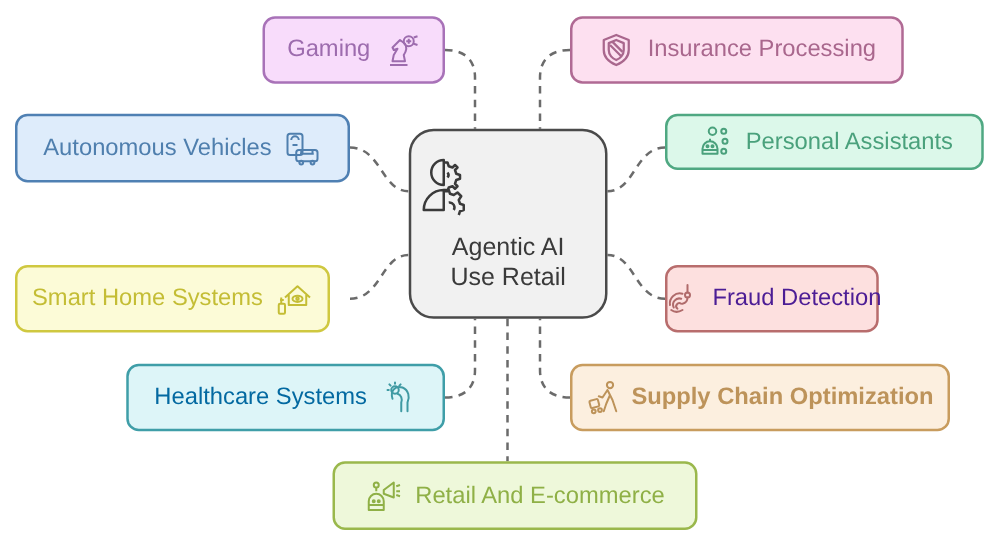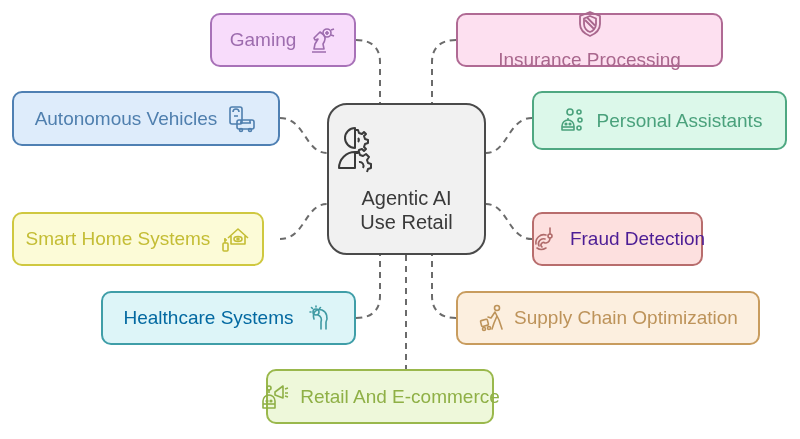--- a/index.html
+++ b/index.html
@@ -63,42 +63,42 @@
 
 <div class="node" style="left:210px;top:13px;width:146px;height:54px;border-color:#a872b8;background:#f8dcfb;color:#9d6cae;">
   <span>Gaming</span>
   <svg viewBox="0 0 30 30" fill="none" stroke="#9d6cae" stroke-width="1.6" stroke-linejoin="round">
     <path d="M6 27 h14 M8 24 h10 l-1 -5 c2 -3 3 -6 1 -9 l-4 -3 l-2 2 l-4 4 l1 2 l3 -1 l-3 5 z"></path>
     <circle cx="21" cy="8" r="4"></circle>
       <path d="M19 8 h4 M21 6 v4 M25 5 l3 -1 M25 10 l3 1"></path>
   </svg>
 </div>
 
-<div class="node" style="left:456px;top:13px;width:267px;height:54px;border-color:#b06a94;background:#fde0f0;color:#a9678d;flex-direction:column;">
+<div class="node" style="left:456px;top:13px;width:267px;height:54px;border-color:#b06a94;background:#fde0f0;color:#a9678d;">
   <svg viewBox="0 0 30 30" fill="none" stroke="#a9678d" stroke-width="1.8" stroke-linejoin="round">
     <path d="M15 3 l10 4 v8 c0 6 -5 10 -10 12 c-5 -2 -10 -6 -10 -12 v-8 z"></path>
     <path d="M15 7 l6 2.5 v5.5 c0 4 -3 7 -6 8 c-3 -1 -6 -4 -6 -8 v-5.5 z"></path>
     <path d="M10 11 l9 9 M12 8.5 l8 8"></path>
   </svg>
   <span>Insurance Processing</span>
 </div>
 
 <div class="node" style="left:12px;top:91px;width:268px;height:55px;border-color:#4f80b3;background:#deecfb;color:#4f7fae;text-align:right;">
   <span>Autonomous Vehicles</span>
   <svg viewBox="0 0 30 30" fill="none" stroke="#4f7fae" stroke-width="1.6" stroke-linejoin="round">
     <rect x="3" y="3" width="12" height="17" rx="2"></rect>
     <path d="M6 8 a3 3 0 0 1 6 0 M7 12 h4"></path>
     <rect x="10" y="16" width="17" height="9" rx="2"></rect>
     <path d="M13 19 h11 M14 16 v3 M23 16 v3"></path>
     <circle cx="14" cy="26" r="1.5"></circle>
       <circle cx="23" cy="26" r="1.5"></circle>
   </svg>
 </div>
 
-<div class="node" style="left:532px;top:91px;width:255px;height:59px;border-color:#4fa882;background:#dcf8ea;color:#4aa17c;">
+<div class="node" style="left:532px;top:91px;width:255px;height:45px;border-color:#4fa882;background:#dcf8ea;color:#4aa17c;">
   <svg viewBox="0 0 30 30" fill="none" stroke="#4aa17c" stroke-width="1.6" stroke-linejoin="round">
     <circle cx="13" cy="6" r="3"></circle>
     <path d="M5 24 v-4 a6 6 0 0 1 12 0 v4 z"></path>
     <path d="M5 21 h12"></path>
     <circle cx="9" cy="18" r="0.8"></circle>
       <circle cx="13" cy="18" r="0.8"></circle>
     <path d="M11 12 v2"></path>
     <circle cx="22" cy="6" r="2"></circle>
       <circle cx="23" cy="14" r="2"></circle>
       <circle cx="22" cy="22" r="2"></circle>
@@ -133,32 +133,32 @@
 <div class="node" style="left:101px;top:291px;width:255px;height:54px;border-color:#3f9ea8;background:#ddf5f8;color:#0369a1;">
   <span>Healthcare Systems</span>
   <svg viewBox="0 0 30 30" fill="none" stroke="#3f9aa3" stroke-width="1.6" stroke-linejoin="round" stroke-linecap="round">
     <circle cx="12" cy="9" r="3"></circle>
     <path d="M12 4 v-1 M7 9 h-1 M8.5 5.5 l-1 -1 M15.5 5.5 l1 -1"></path>
     <path d="M10 16 c-2 -6 2 -11 8 -9 c5 2 6 8 4 12 v7"></path>
     <path d="M14 12 c3 1 4 4 3 7 v7"></path>
   </svg>
 </div>
 
-<div class="node" style="left:456px;top:291px;width:304px;height:54px;border-color:#c89c5e;background:#fcefdf;color:#bd935a;gap:6px;">
+<div class="node" style="left:456px;top:291px;width:304px;height:54px;border-color:#c89c5e;background:#fcefdf;color:#bd935a;gap:6px;font-weight:bold;">
   <svg viewBox="0 0 30 30" fill="none" stroke="#bd935a" stroke-width="1.6" stroke-linejoin="round" stroke-linecap="round">
     <circle cx="19" cy="5" r="2.5"></circle>
     <path d="M17 9 l-4 6 l-3 -1 M17 9 l4 8 M19 13 l-3 7 l-2 6 M21 17 l3 9"></path>
     <rect x="3" y="17" width="7" height="6" rx="1" transform="rotate(-15 6 20)"></rect>
     <circle cx="6" cy="26" r="1.5"></circle>
       <circle cx="11" cy="25" r="1.5"></circle>
   </svg>
   <span>Supply Chain Optimization</span>
 </div>
 
-<div class="node" style="left:266px;top:369px;width:228px;height:55px;border-color:#9ab84c;background:#eef8da;color:#8fb046;">
+<div class="node" style="left:266px;top:369px;width:292px;height:55px;border-color:#9ab84c;background:#eef8da;color:#8fb046;">
   <svg viewBox="0 0 30 30" fill="none" stroke="#8fb046" stroke-width="1.6" stroke-linejoin="round">
     <circle cx="9" cy="6" r="2"></circle>
     <path d="M9 8 v3"></path>
     <path d="M3 26 v-7 a6 6 0 0 1 12 0 v7 z"></path>
     <path d="M3 22 h12"></path>
     <circle cx="7" cy="19" r="0.8"></circle>
       <circle cx="11" cy="19" r="0.8"></circle>
     <path d="M15 10 l8 -6 v12 l-8 -3 z M15 10 v3"></path>
     <path d="M25 7 l3 -1 M25 11 h3 M25 14 l3 1"></path>
   </svg>

